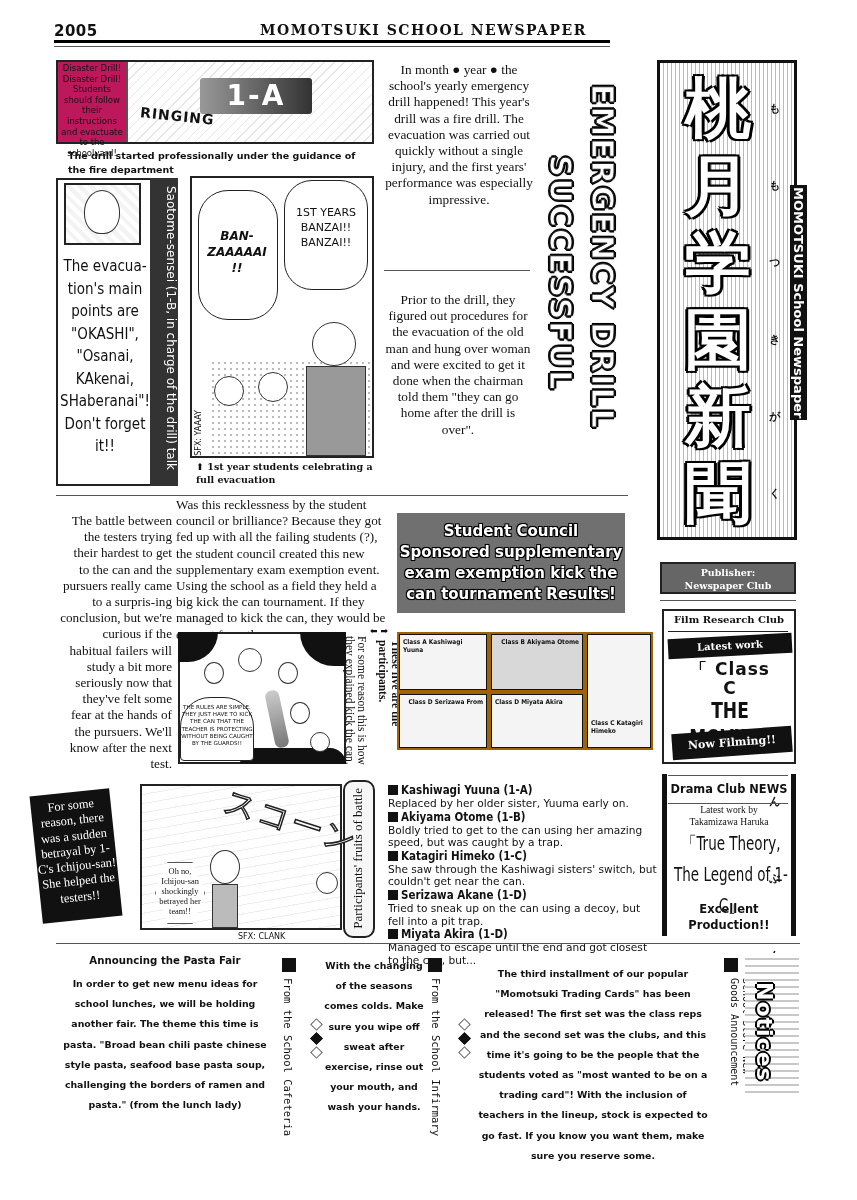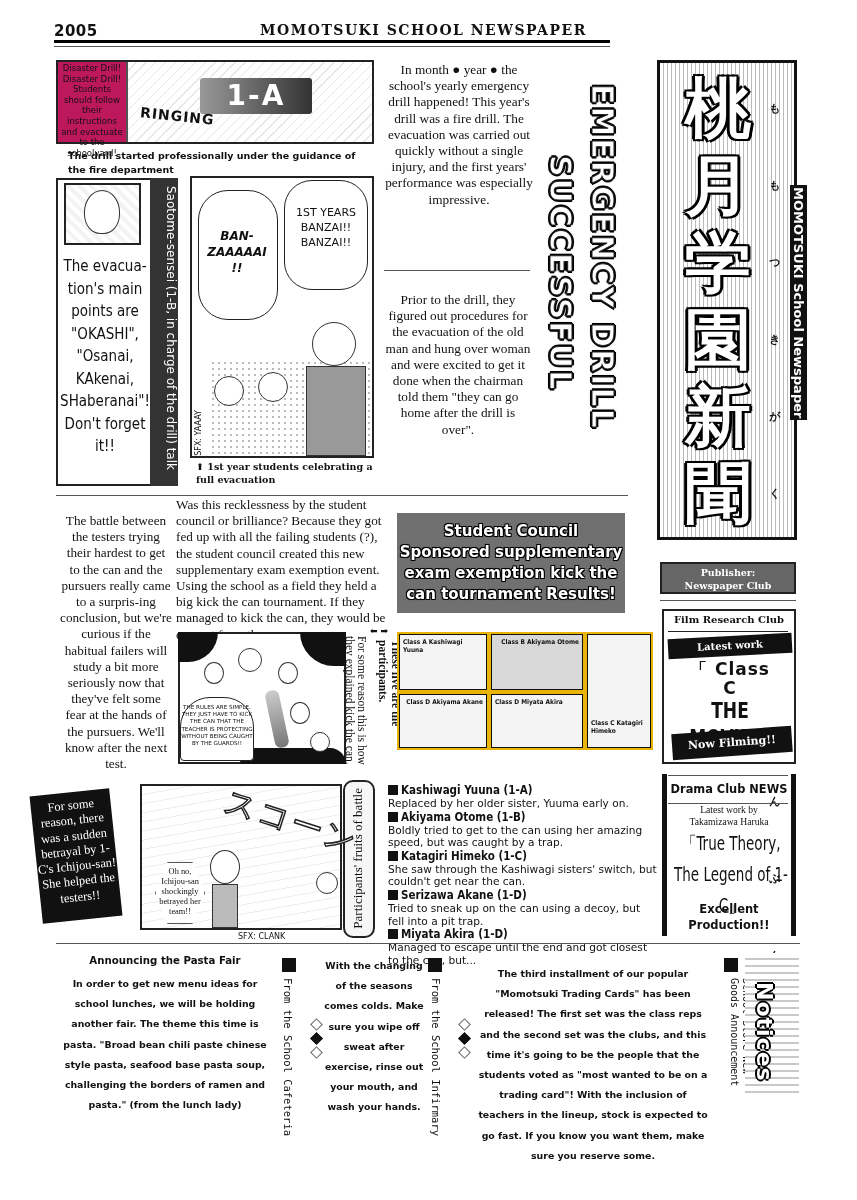--- a/index.html
+++ b/index.html
@@ -56,33 +56,33 @@
                 text-shadow: 0 0 3px #000, 2px 2px 0 #000, -2px -2px 0 #000, 2px -2px 0 #000, -2px 2px 0 #000, 3px 0 0 #000, -3px 0 0 #000; }
   .mast-en { left: 790px; top: 185px; width: 22px; height: 200px; }
   .mast-en span { position:absolute; left:0; top:0; writing-mode: vertical-rl; font-family: "DejaVu Sans", sans-serif; font-size: 13px; font-weight: bold; color:#fff; background:#111; white-space: nowrap; padding: 2px 1px; }
   .publisher { left: 660px; top: 562px; width: 136px; height: 32px; background: #666; border: 2px solid #222; color:#fff; font-family: "DejaVu Serif", serif; font-weight: bold; font-size: 9.5px; line-height: 13px; text-align: center; padding-top: 2px; }
   .pub-rule { left: 660px; top: 600px; width: 136px; height: 1px; background:#555; }
 
   
   .mid-rule { left: 56px; top: 495px; width: 572px; height: 1px; background: #555; }
 
   
-  .battle-left { left: 60px; top: 513px; width: 112px; font-size: 13.2px; line-height: 16.2px; text-align: center; }
+  .battle-left { left: 60px; top: 513px; width: 112px; font-size: 13.2px; line-height: 16.2px; text-align: right; }
   .battle-intro { left: 176px; top: 497px; width: 212px; font-size: 13.2px; line-height: 16.2px; }
   .council-banner { left: 397px; top: 513px; width: 228px; height: 100px; background: #707070; color: #fff; font-family: "DejaVu Sans", sans-serif; font-weight: bold; font-size: 15px; line-height: 21px; text-align: center; padding-top: 8px;
                     text-shadow: 0 0 2px #000, 1px 1px 0 #000, -1px -1px 0 #000, 1px -1px 0 #000, -1px 1px 0 #000; }
 
   .rules-panel { left: 178px; top: 632px; width: 168px; height: 132px; border: 2px solid #222; background: #fff; overflow:hidden; }
   .rules-bubble { left: 180px; top: 697px; width: 74px; height: 64px; border: 1.5px solid #222; border-radius: 30px 30px 4px 4px; background:#fff; font-family: "DejaVu Sans", sans-serif; font-size: 5.6px; line-height: 7.2px; text-align: center; padding-top: 6px; }
   .arrow-up { left: 270px; top: 690px; width: 14px; height: 58px; background: linear-gradient(#ccc,#777); transform: rotate(-12deg); border-radius: 6px; }
   .tree { background: #111; border-radius: 50%; }
   .arrow-lr { left: 366px; top: 635px; font-size: 11px; font-family: "DejaVu Sans", sans-serif; writing-mode: vertical-rl; }
   .five-v { left: 374px; top: 645px; writing-mode: vertical-rl; font-weight: bold; font-size: 11.5px; line-height: 13px; }
 
-  .part-grid { left: 397px; top: 632px; width: 256px; height: 118px; background:#eab308;padding-left:17px; }
+  .part-grid { left: 397px; top: 632px; width: 256px; height: 118px; background:#a16207;padding-left:17px; }
   .part-cell { position:absolute; background: #f4f4f4; border:1px solid #111; font-family: "DejaVu Sans Condensed","DejaVu Sans",sans-serif; font-size: 6.5px; font-weight: bold; line-height: 8px; padding: 3px; }
 
   .fruits-tab { left: 343px; top: 780px; width: 32px; height: 158px; border: 2px solid #222; border-radius: 10px; background:#f6f6f6; }
   .fruits-tab span { position:absolute; left: 5px; top: 6px; writing-mode: vertical-rl; transform: rotate(180deg); font-size: 13px; white-space: nowrap; }
   .fruits { left: 388px; top: 783px; width: 270px; font-family: "DejaVu Sans", sans-serif; font-size: 10.6px; line-height: 12.6px; }
   .fruits .nm { font-family: "DejaVu Sans Condensed","DejaVu Sans",sans-serif; font-weight: bold; font-size: 11.5px; line-height: 14px; display:block; }
   .fruits .nm::before { content: ""; display:inline-block; width: 10px; height: 10px; background:#111; margin-right: 3px; vertical-align: -1px; }
   .fruits .ds { display:block; }
 
   
@@ -212,21 +212,21 @@
 <div class="abs" style="left:344px;top:636px;width:22px;height:140px;">
   <span style="writing-mode:vertical-rl;font-size:11.5px;line-height:12px;display:block;height:138px;">For some reason this is how they explained kick the can.</span>
 </div>
 <div class="abs arrow-lr" style="left:370px;top:626px;writing-mode:horizontal-tb;font-size:9px;">⬅ ➡</div>
 <div class="abs five-v" style="left:376px;top:640px;height:120px;">These five are the participants.</div>
 
 <div class="abs part-grid">
   <div class="part-cell" style="left:2px;top:2px;width:88px;height:56px;">Class A Kashiwagi Yuuna</div>
   <div class="part-cell" style="left:94px;top:2px;width:92px;height:56px;text-align:right;background:#d8d8d8;">Class B Akiyama Otome</div>
   <div class="part-cell" style="left:190px;top:2px;width:64px;height:114px;padding-top:84px;">Class C Katagiri Himeko</div>
-  <div class="part-cell" style="left:2px;top:62px;width:88px;height:54px;text-align:right;">Class D Akiyama Akane</div>
+  <div class="part-cell" style="left:2px;top:62px;width:88px;height:54px;text-align:right;">Class D Serizawa From</div>
   <div class="part-cell" style="left:94px;top:62px;width:92px;height:54px;">Class D Miyata Akira</div>
 </div>
 
 <div class="abs fruits-tab">
     <span>Participants' fruits of battle</span>
   </div>
 <div class="abs fruits">
   <div>
       <span class="nm">Kashiwagi Yuuna (1-A)</span>
       <span class="ds">Replaced by her older sister, Yuuma early on.</span>

